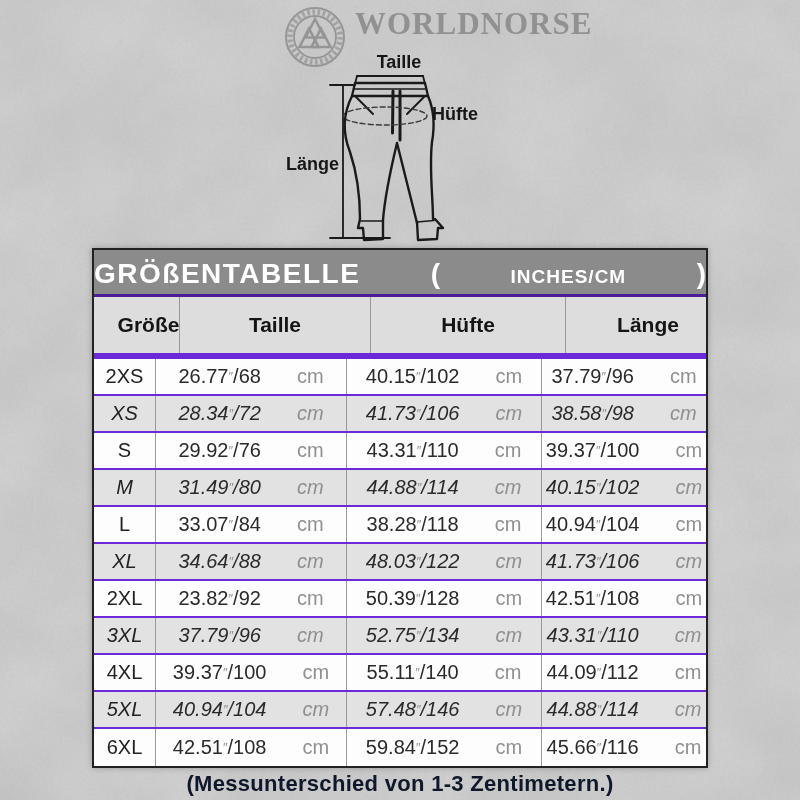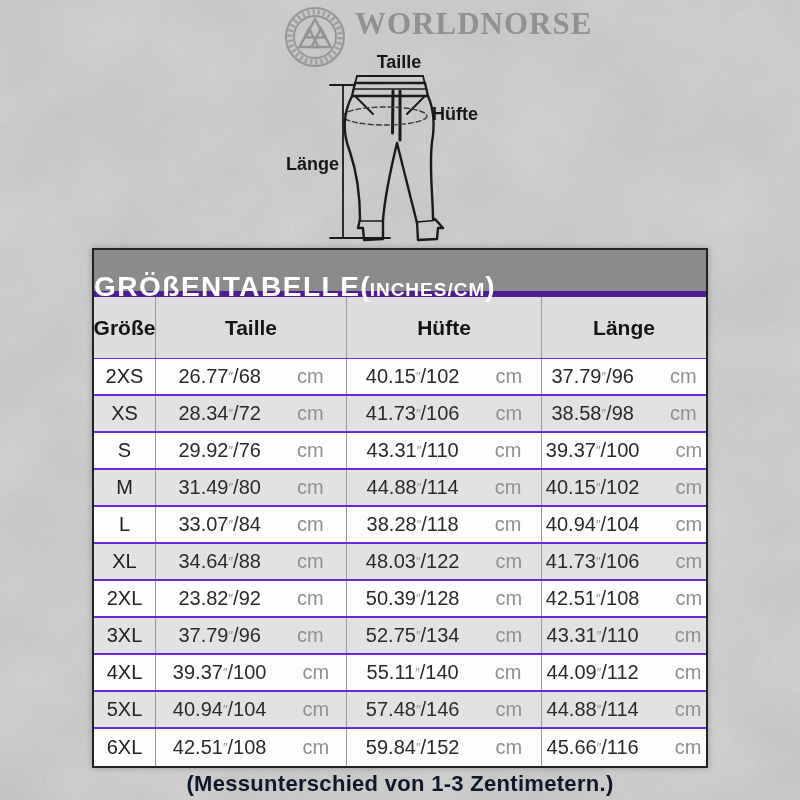--- a/index.html
+++ b/index.html
@@ -28,41 +28,41 @@
   .diagram { position:absolute; left:280px; top:50px; }
   .diagram text { font-family:"Liberation Sans", sans-serif; font-weight:bold; fill:#161616; }
 
   
   .size-table {
     position:absolute; left:92px; top:248px; width:616px;
     border:2px solid #222; background:#fdfdfd;
     box-shadow:0 0 6px rgba(0,0,0,.25);
   }
   .title-bar {
-    height:47px; background:#8b8b8b; border-bottom:6px solid #4c1d95;
-    color:#ffffff; display:flex; align-items:baseline; justify-content:flex-start;
-    font-weight:bold; padding-top:21px;
+    height:47px; background:#8b8b8b; border-bottom:3px solid #4c1d95;
+    color:#ffffff; display:flex; align-items:baseline; justify-content:space-between;
+    font-weight:bold; padding-top:8px;
   }
   .title-main  { font-size:28px; letter-spacing:1.5px; }
   .title-paren { font-size:28px; }
   .title-unit  { font-size:19px; letter-spacing:1px; }
 
   .grid { display:grid; grid-template-columns:62px 191px 195px 164px; }
   .cell {
     display:flex; align-items:center; justify-content:center;
     border-right:1px solid #999; white-space:nowrap;
   }
   .cell:last-child { border-right:none; }
 
-  .header-row { height:62px; background:#dddddd; border-bottom:1px solid #6d28d9; }
+  .header-row { height:62px; background:#dddddd; border-bottom:6px solid #6d28d9;padding-left:24px; }
   .header-row .cell { font-weight:bold; font-size:21px; color:#151515; }
 
   .data-row { height:37px; background:#fdfdfd; border-bottom:2px solid #6d28d9; font-size:20px; color:#2a2a2a; }
   .data-row:last-child { border-bottom:none; }
-  .data-row.alt { background:#e2e2e2; }
+  .data-row.alt { background:#e2e2e2;font-style:italic; }
   .size-cell { font-size:20px; color:#222; }
   .unit { color:#909090;margin-left:36px; }
   .unit-inch { color:#909090; font-size:13px; vertical-align:super; }
 
   .note {
     position:absolute; left:92px; top:771px; width:616px;
     text-align:center; font-weight:bold; font-size:22px; color:#0f172a;
     letter-spacing:.3px;
   }
 </style>

